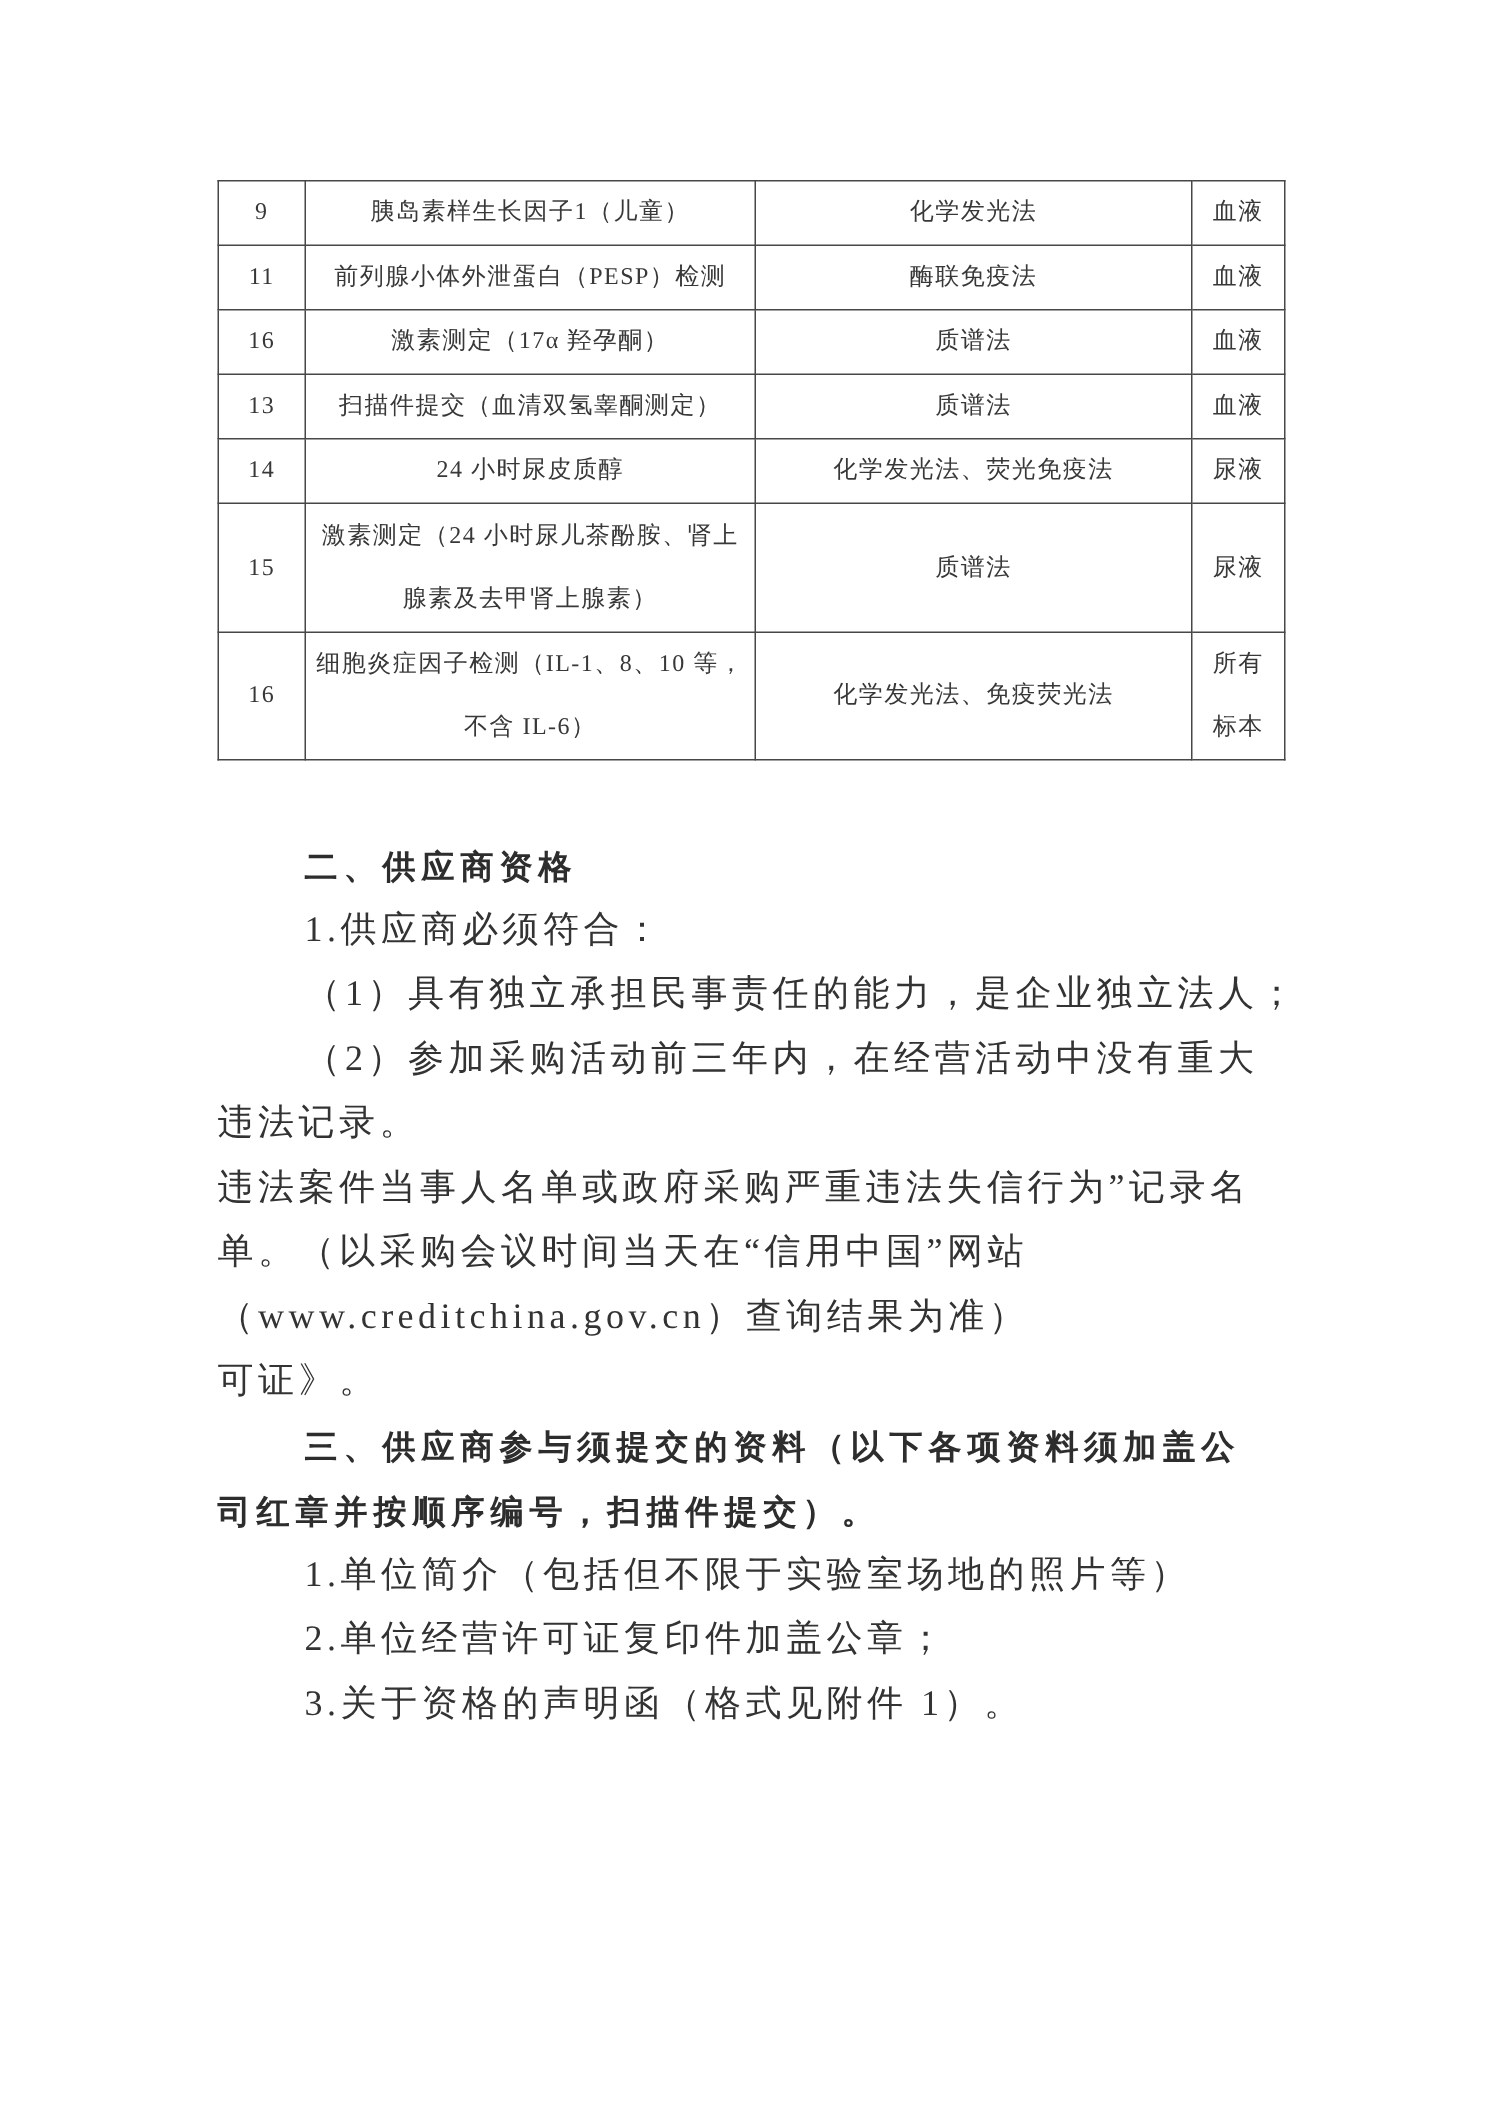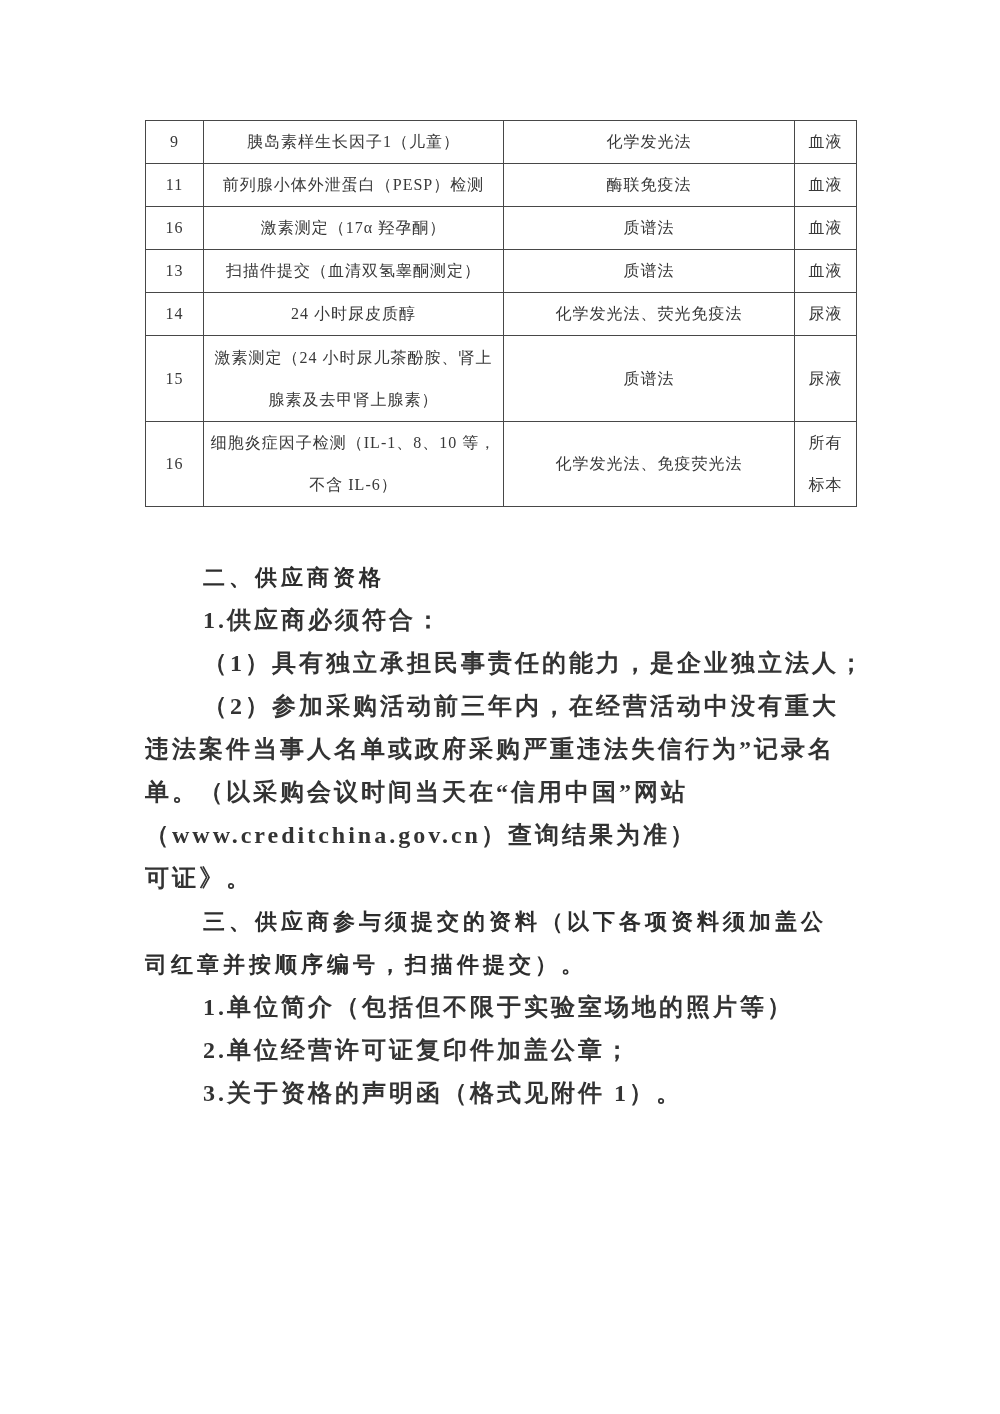--- a/index.html
+++ b/index.html
@@ -42,21 +42,21 @@
   .doc {
     position: absolute;
     left: 145px;
     top: 556px;
     width: 760px;
     font-size: 24px;
     letter-spacing: 3px;
     line-height: 43px;
     color: #333333;
   }
-  .line { white-space: nowrap; height: 43px; font-weight: bold; }
+  .line { white-space: nowrap; height: 43px; }
   .indent { margin-left: 58px; }
   .bold {
     font-weight: bold;
     font-family: "Liberation Sans", sans-serif;
     font-size: 22px;
     letter-spacing: 4px;
     color: #2d2d2d;
   }
 </style>
 </head>
@@ -117,20 +117,21 @@
         <td>所有标本</td>
       </tr>
     </tbody>
   </table>
 
   <div class="doc">
     <div class="line indent bold">二、供应商资格</div>
     <div class="line indent">1.供应商必须符合：</div>
     <div class="line indent">（1）具有独立承担民事责任的能力，是企业独立法人；</div>
     <div class="line indent">（2）参加采购活动前三年内，在经营活动中没有重大</div>
+    <div class="line">违法记录。</div>
     <div class="line">违法案件当事人名单或政府采购严重违法失信行为”记录名</div>
     <div class="line">单。（以采购会议时间当天在“信用中国”网站</div>
     <div class="line">（www.creditchina.gov.cn）查询结果为准）</div>
     <div class="line">可证》。</div>
     <div class="line indent bold">三、供应商参与须提交的资料（以下各项资料须加盖公</div>
     <div class="line bold">司红章并按顺序编号，扫描件提交）。</div>
     <div class="line indent">1.单位简介（包括但不限于实验室场地的照片等）</div>
     <div class="line indent">2.单位经营许可证复印件加盖公章；</div>
     <div class="line indent">3.关于资格的声明函（格式见附件 1）。</div>
   </div>

